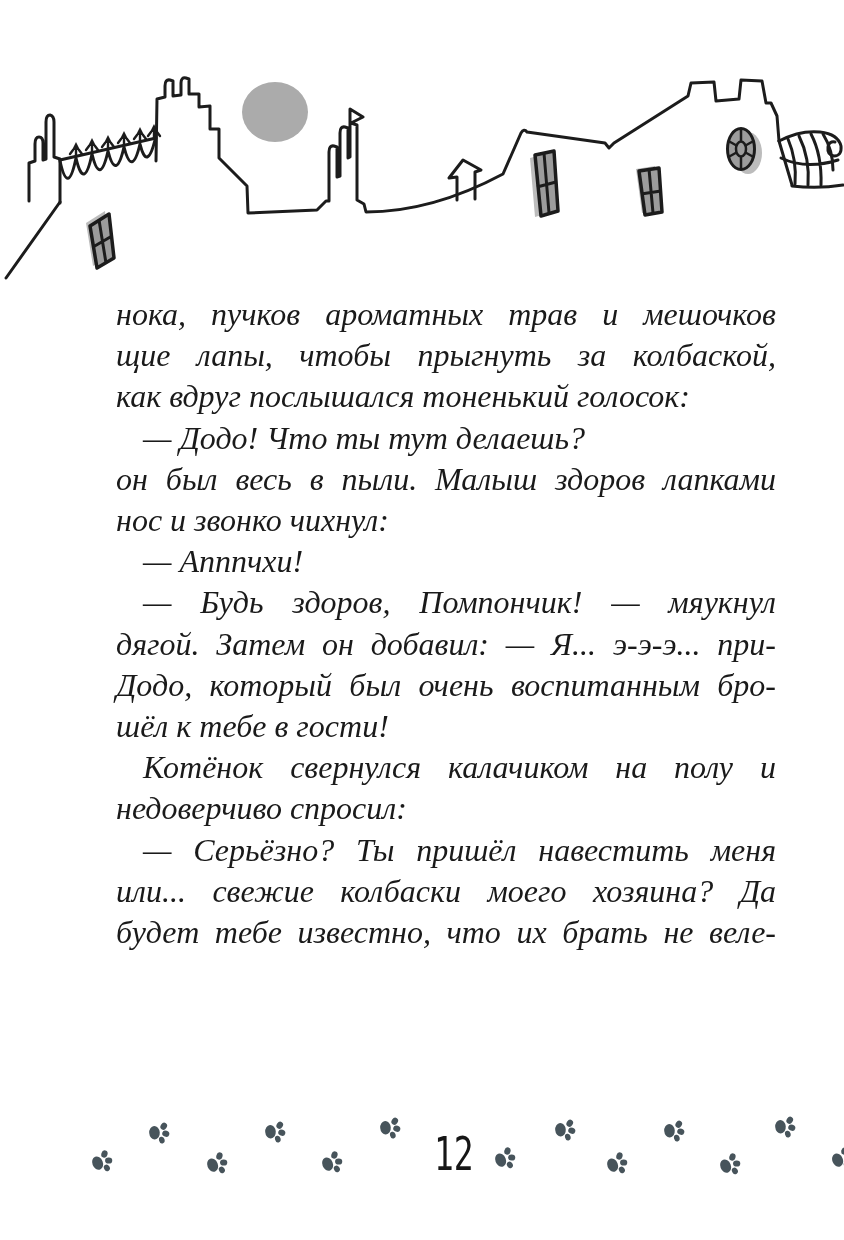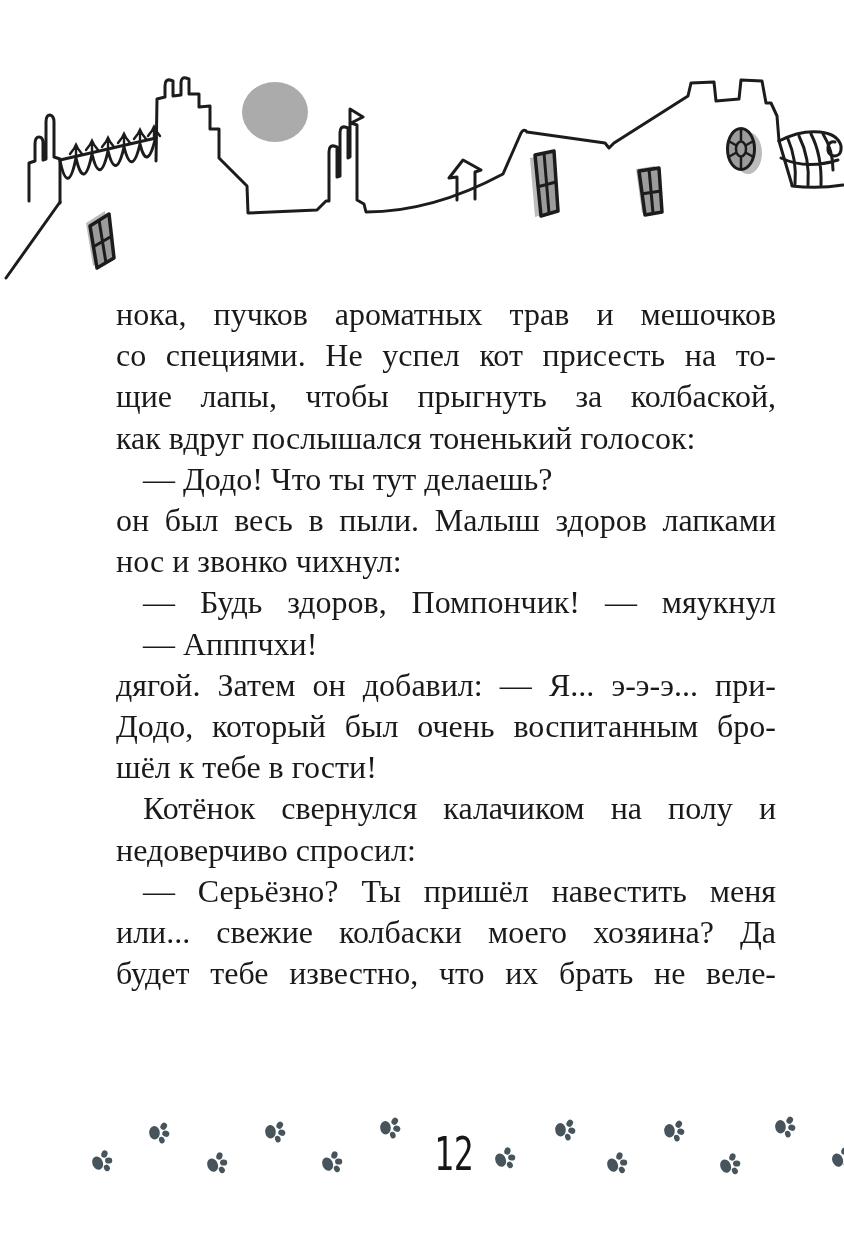--- a/index.html
+++ b/index.html
@@ -1,20 +1,20 @@
 <!DOCTYPE html>
 <html style="--bg: #ffffff; --text: #1a1a1a; --ink: #1c1c1c; --moon: #ababab; --window: #9c9c9c; --windowshadow: #bcbcbc; --paw: #47545b; --pagenum: #161616;"><head>
 <meta charset="utf-8">
 <style>
   html,body{margin:0;padding:0;background:#fff;}
   .page{position:relative;width:844px;height:1240px;background:var(--bg,#fff);overflow:hidden;
         font-family:"Liberation Serif", serif;}
   .illustration{position:absolute;left:0;top:55px;width:844px;height:235px;}
   .text-block{position:absolute;left:116px;top:294px;width:660px;color:var(--text,#1a1a1a);
-              font-size:32px;line-height:41.2px;}
+              font-size:32px;line-height:41.2px;font-style:italic;}
   .line{text-align:justify;text-align-last:justify;}
   .line.noj{text-align:right;text-align-last:left;}
   .line.ind{text-indent:27px;}
   .footer{position:absolute;left:16px;top:1105px;width:844px;height:100px;}
   .paw{position:absolute;width:30px;height:30px;}
   .page-num{position:absolute;left:418px;top:1130px;color:var(--pagenum,#161616);
             font-family:"DejaVu Sans Mono", monospace;font-size:47px;line-height:47px;
             transform:scaleX(.70);transform-origin:left top;}
 </style>
 </head>
@@ -84,28 +84,27 @@
         <ellipse cx="748" cy="153" rx="14" ry="21" fill="var(--windowshadow)" stroke="none"></ellipse>
         <ellipse cx="741" cy="149" rx="13.5" ry="20.5" fill="var(--window)" stroke="var(--ink)" stroke-width="3"></ellipse>
         <ellipse cx="741" cy="149" rx="5" ry="7.5" fill="none" stroke="var(--ink)" stroke-width="2.5"></ellipse>
         <path d="M 741 128.5 L 741 141.5 M 741 156.5 L 741 169.5 M 728.5 141 L 736.5 145.5 M 745.5 152.5 L 753.5 157 M 728.5 157 L 736.5 152.5 M 745.5 145.5 L 753.5 141" stroke="var(--ink)" stroke-width="2.5" fill="none"></path>
       </g>
     </svg>
   </div>
 
   <div class="text-block">
       <div class="line">нока, пучков ароматных трав и мешочков</div>
-      <div class="line">со специями. Не успел кот присесть на то-</div>
       <div class="line">щие лапы, чтобы прыгнуть за колбаской,</div>
       <div class="line noj">как вдруг послышался тоненький голосок:</div>
       <div class="line ind noj">— Додо! Что ты тут делаешь?</div>
       <div class="line">он был весь в пыли. Малыш здоров лапками</div>
       <div class="line noj">нос и звонко чихнул:</div>
+      <div class="line ind noj">— Апппчхи!</div>
       <div class="line ind">— Будь здоров, Помпончик! — мяукнул</div>
-      <div class="line ind noj">— Апппчхи!</div>
       <div class="line">дягой. Затем он добавил: — Я... э-э-э... при-</div>
       <div class="line">Додо, который был очень воспитанным бро-</div>
       <div class="line noj">шёл к тебе в гости!</div>
       <div class="line ind">Котёнок свернулся калачиком на полу и</div>
       <div class="line noj">недоверчиво спросил:</div>
       <div class="line ind">— Серьёзно? Ты пришёл навестить меня</div>
       <div class="line">или... свежие колбаски моего хозяина? Да</div>
       <div class="line">будет тебе известно, что их брать не веле-</div>
     </div>
 

